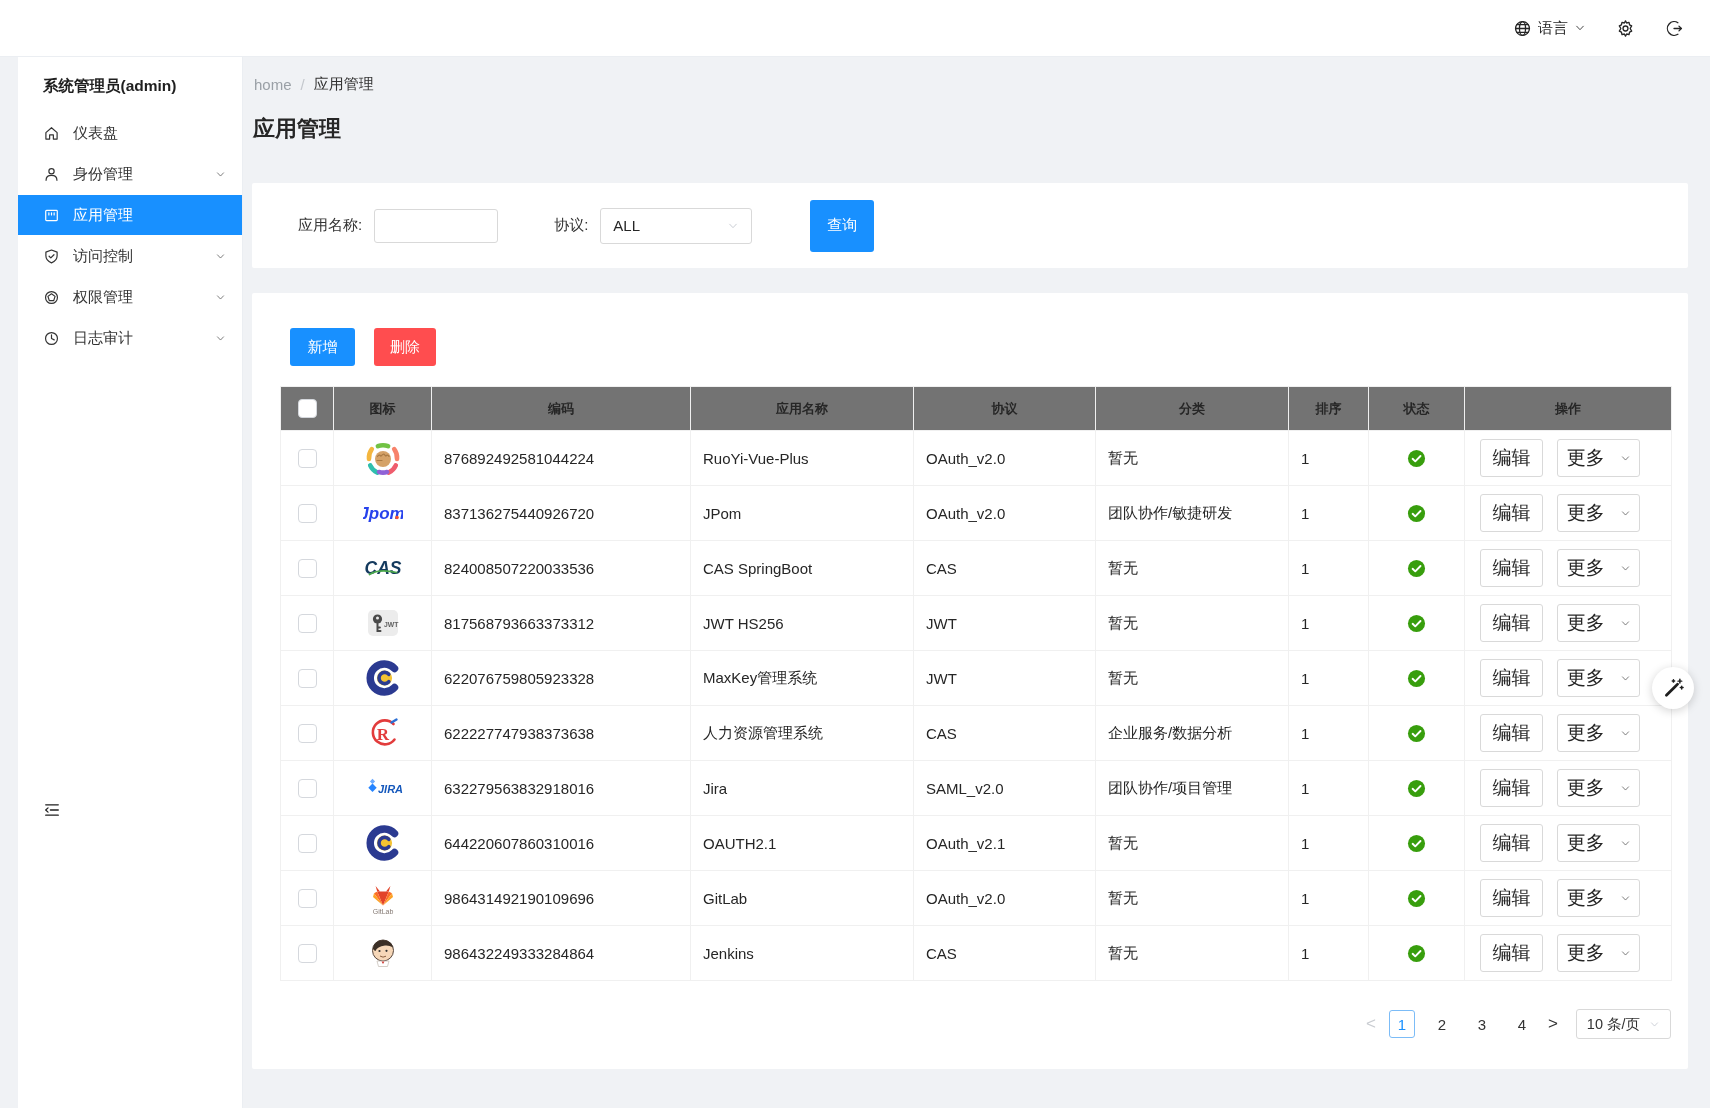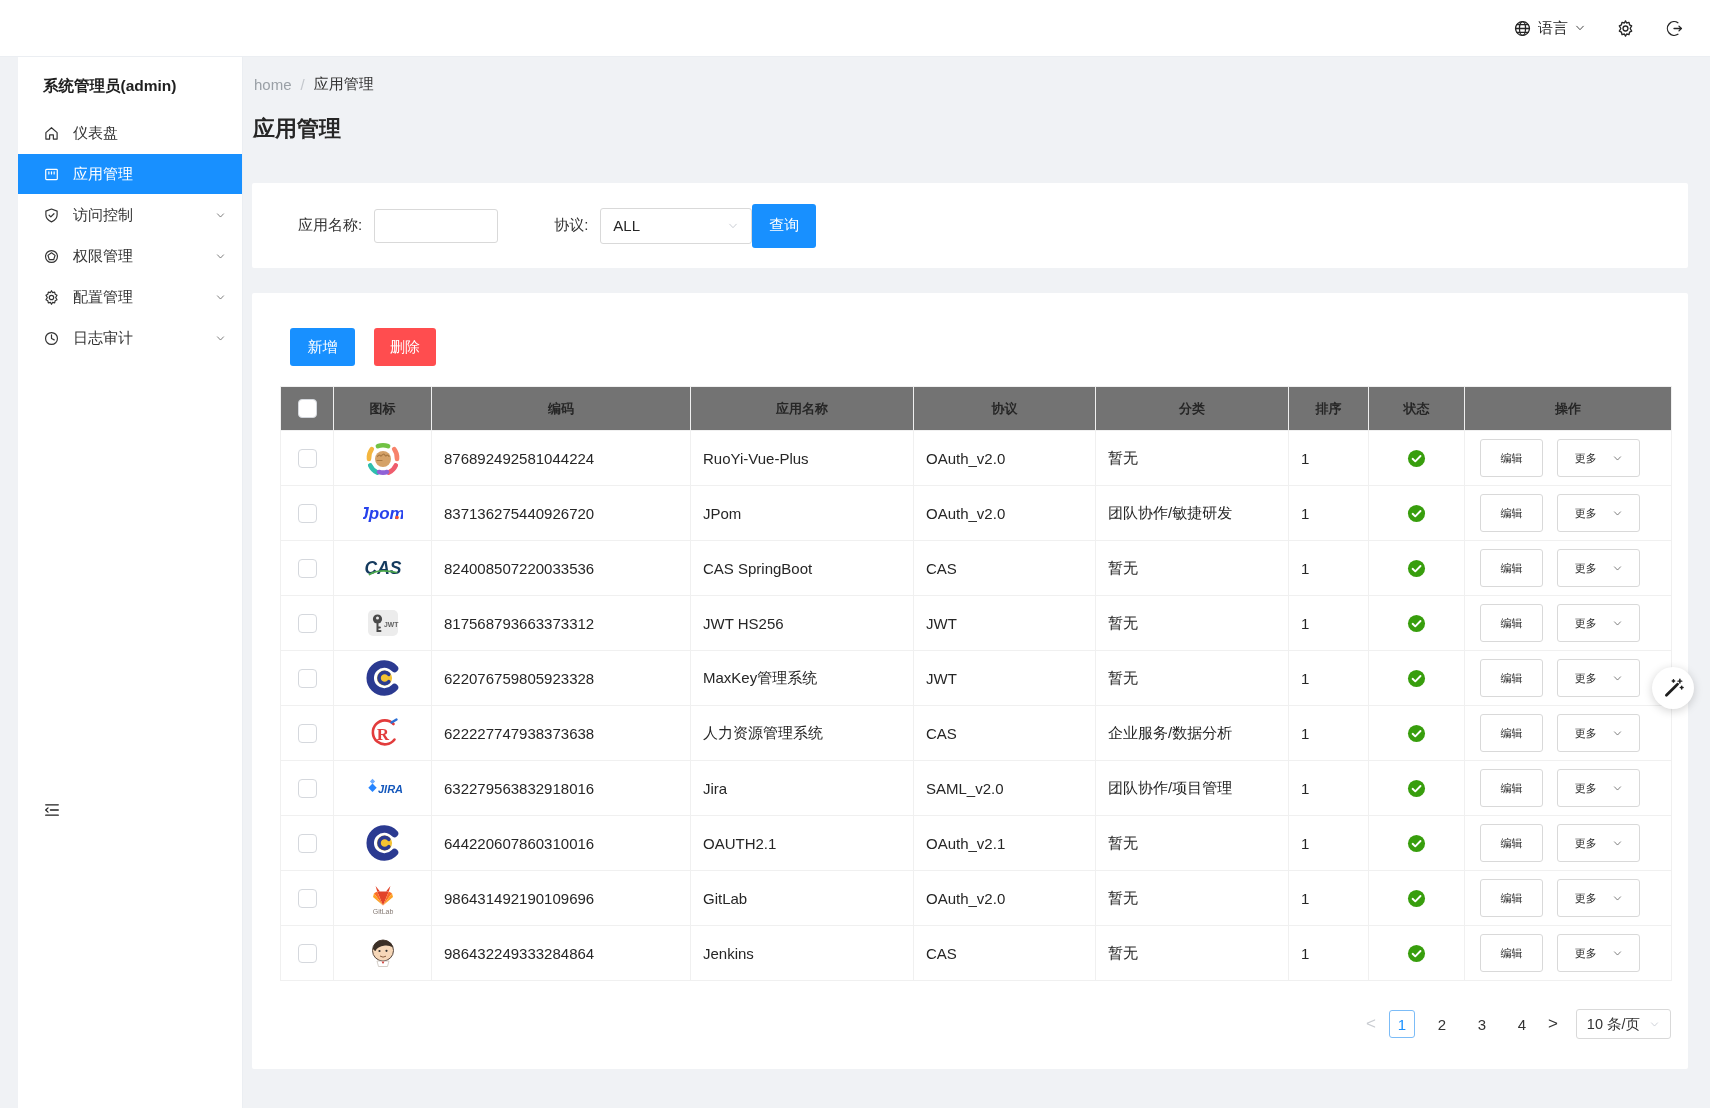--- a/index.html
+++ b/index.html
@@ -50,21 +50,21 @@
   .f-label { color: #333; }
   .f-input { width: 124px; height: 34px; border: 1px solid #d9d9d9; border-radius: 3px; margin-left: 12px;
              padding: 0 10px; font-size: 15px; font-family: "Liberation Sans", sans-serif; color: #262626; outline: none; background:#fff; }
   .f-select { width: 152px; height: 36px; border: 1px solid #d9d9d9; border-radius: 3px; margin-left: 12px;
               display: flex; align-items: center; padding: 0 12px; cursor: pointer; background:#fff; }
   .f-select .sel-val { flex: 1 1 auto; color: #262626; }
   .f-select .sel-chev { color: #c0c4cc; width: 12px; height: 12px; }
   .f-select .sel-chev svg { width: 12px; height: 12px; display: block; }
   .lbl-protocol { margin-left: 56px; }
   .btn { border: none; border-radius: 3px; font-size: 15px; font-family: "Liberation Sans", sans-serif; cursor: pointer; }
-  .btn-search { width: 64px; height: 44px; background: #1890ff; color: #fff; }
+  .btn-search { margin-left: 58px; width: 64px; height: 52px; background: #1890ff; color: #fff; }
 
   .panel-main { margin: 25px 22px 0 27px; width: 1436px; height: 776px; padding: 35px 12px 0 28px; }
   .toolbar { display: flex; }
   .btn-add { margin-left: 10px; width: 65px; height: 38px; background: #1890ff; color: #fff; }
   .btn-del { margin-left: 19px; width: 62px; height: 38px; background: #ff4d4f; color: #fff; }
 
   
   table.apps { margin-top: 20px; width: 1391px; border-collapse: collapse; table-layout: fixed; }
   table.apps th, table.apps td { border: 1px solid #f0f0f0; }
   table.apps thead th { height: 44px; background: #737373; font-weight: 600; font-size: 13px; color: #262626; text-align: center; }
@@ -73,21 +73,21 @@
   .col-name { width: 223px; } .col-proto { width: 182px; } .col-cat { width: 193px; }
   .col-sort { width: 80px; } .col-status { width: 96px; } .col-act { width: 207px; }
   td.c-left { text-align: left; padding-left: 12px; }
   td.c-center, th.c-center { text-align: center; }
   .cbx { display: inline-block; width: 19px; height: 19px; border: 1px solid #d5d8dd; border-radius: 4px; background: #fff; vertical-align: middle; cursor: pointer; }
   .app-logo { display: inline-block; width: 40px; height: 40px; vertical-align: middle; }
   .app-logo svg { width: 40px; height: 40px; display: block; margin: 0 auto; }
   .status-ok { display: inline-block; width: 19px; height: 19px; vertical-align: middle; }
   .status-ok svg { width: 19px; height: 19px; display: block; }
   .act-btn { height: 38px; background: #fff; border: 1px solid #d9d9d9; border-radius: 3px; color: #262626;
-             font-size: 11px; font-family: "Liberation Sans", sans-serif; cursor: pointer; display: inline-flex; align-items: center; justify-content: center; }
+             font-size: 19px; font-family: "Liberation Sans", sans-serif; cursor: pointer; display: inline-flex; align-items: center; justify-content: center; }
   .btn-edit { width: 63px; margin-left: 15px; }
   .btn-more { width: 83px; margin-left: 10px; gap: 15px; }
   .btn-more .more-chev { width: 11px; height: 11px; color: #595959; }
   .btn-more .more-chev svg { width: 11px; height: 11px; display: block; }
 
   
   .pagination { margin-top: 28px; width: 1391px; display: flex; justify-content: flex-end; align-items: center; }
   .pg-arrow { color: #c9ccd1; font-size: 17px; padding: 0 6px; cursor: default; }
   .pg-arrow.next { color: #333; cursor: pointer; }
   .pg-num { min-width: 26px; height: 28px; display: inline-flex; align-items: center; justify-content: center;
@@ -146,20 +146,34 @@
     <nav class="menu" id="menu">
         <div class="menu-item">
     <span class="mi-icon">
             <svg viewBox="0 0 20 20" xmlns="http://www.w3.org/2000/svg">
               <path d="M3.4 9 L10 3.2 L16.6 9 V16.6 H12.2 V11.6 H7.8 V16.6 H3.4 Z" fill="none" stroke="currentColor" stroke-width="1.4" stroke-linecap="round" stroke-linejoin="round"></path>
             </svg>
           </span>
     <span class="mi-label">仪表盘</span>
 
   </div>
+        <div class="menu-item">
+    <span class="mi-icon">
+            <svg viewBox="0 0 20 20" xmlns="http://www.w3.org/2000/svg">
+              <circle cx="10" cy="6.1" r="3.1" fill="none" stroke="currentColor" stroke-width="1.4" stroke-linecap="round" stroke-linejoin="round"></circle>
+              <path d="M3.6 16.8 C3.6 13.1 6.4 11.1 10 11.1 C13.6 11.1 16.4 13.1 16.4 16.8" fill="none" stroke="currentColor" stroke-width="1.4" stroke-linecap="round" stroke-linejoin="round"></path>
+            </svg>
+          </span>
+    <span class="mi-label">身份管理</span>
+    <span class="mi-chev">
+            <svg viewBox="0 0 20 20" xmlns="http://www.w3.org/2000/svg">
+              <path d="M4.5 7 L10 12.8 L15.5 7" fill="none" stroke="currentColor" stroke-width="1.4" stroke-linecap="round" stroke-linejoin="round"></path>
+            </svg>
+          </span>
+  </div>
         <div class="menu-item active">
     <span class="mi-icon">
             <svg viewBox="0 0 20 20" xmlns="http://www.w3.org/2000/svg">
               <rect x="3.2" y="4" width="13.6" height="12" rx="1" fill="none" stroke="currentColor" stroke-width="1.4" stroke-linecap="round" stroke-linejoin="round"></rect>
               <path d="M6.9 6.8 v2.6 M10 6.8 v2.6 M13.1 6.8 v2.6" fill="none" stroke="currentColor" stroke-width="1.4" stroke-linecap="round" stroke-linejoin="round"></path>
             </svg>
           </span>
     <span class="mi-label">应用管理</span>
 
   </div>
@@ -178,34 +192,20 @@
           </span>
   </div>
         <div class="menu-item">
     <span class="mi-icon">
             <svg viewBox="0 0 20 20" xmlns="http://www.w3.org/2000/svg">
               <circle cx="10" cy="10" r="7" fill="none" stroke="currentColor" stroke-width="1.4" stroke-linecap="round" stroke-linejoin="round"></circle>
               <path d="M10 5.6 L14.2 8.7 L12.6 13.6 L7.4 13.6 L5.8 8.7 Z" fill="none" stroke="currentColor" stroke-width="1.4" stroke-linecap="round" stroke-linejoin="round"></path>
             </svg>
           </span>
     <span class="mi-label">权限管理</span>
-    <span class="mi-chev">
-            <svg viewBox="0 0 20 20" xmlns="http://www.w3.org/2000/svg">
-              <path d="M4.5 7 L10 12.8 L15.5 7" fill="none" stroke="currentColor" stroke-width="1.4" stroke-linecap="round" stroke-linejoin="round"></path>
-            </svg>
-          </span>
-  </div>
-        <div class="menu-item">
-    <span class="mi-icon">
-            <svg viewBox="0 0 20 20" xmlns="http://www.w3.org/2000/svg">
-              <path d="M10 2 l1.2 2.2 2.5-.6 .6 2.5 2.2 1.2 -1.6 2.7 1.6 2.7 -2.2 1.2 -.6 2.5 -2.5-.6 -1.2 2.2 -1.2-2.2 -2.5 .6 -.6-2.5 -2.2-1.2 1.6-2.7 -1.6-2.7 2.2-1.2 .6-2.5 2.5 .6 Z" fill="none" stroke="currentColor" stroke-width="1.4" stroke-linecap="round" stroke-linejoin="round"></path>
-              <circle cx="10" cy="10" r="2.6" fill="none" stroke="currentColor" stroke-width="1.4" stroke-linecap="round" stroke-linejoin="round"></circle>
-            </svg>
-          </span>
-    <span class="mi-label">配置管理</span>
     <span class="mi-chev">
             <svg viewBox="0 0 20 20" xmlns="http://www.w3.org/2000/svg">
               <path d="M4.5 7 L10 12.8 L15.5 7" fill="none" stroke="currentColor" stroke-width="1.4" stroke-linecap="round" stroke-linejoin="round"></path>
             </svg>
           </span>
   </div>
         <div class="menu-item">
     <span class="mi-icon">
             <svg viewBox="0 0 20 20" xmlns="http://www.w3.org/2000/svg">
               <circle cx="10" cy="10" r="7" fill="none" stroke="currentColor" stroke-width="1.4" stroke-linecap="round" stroke-linejoin="round"></circle>

